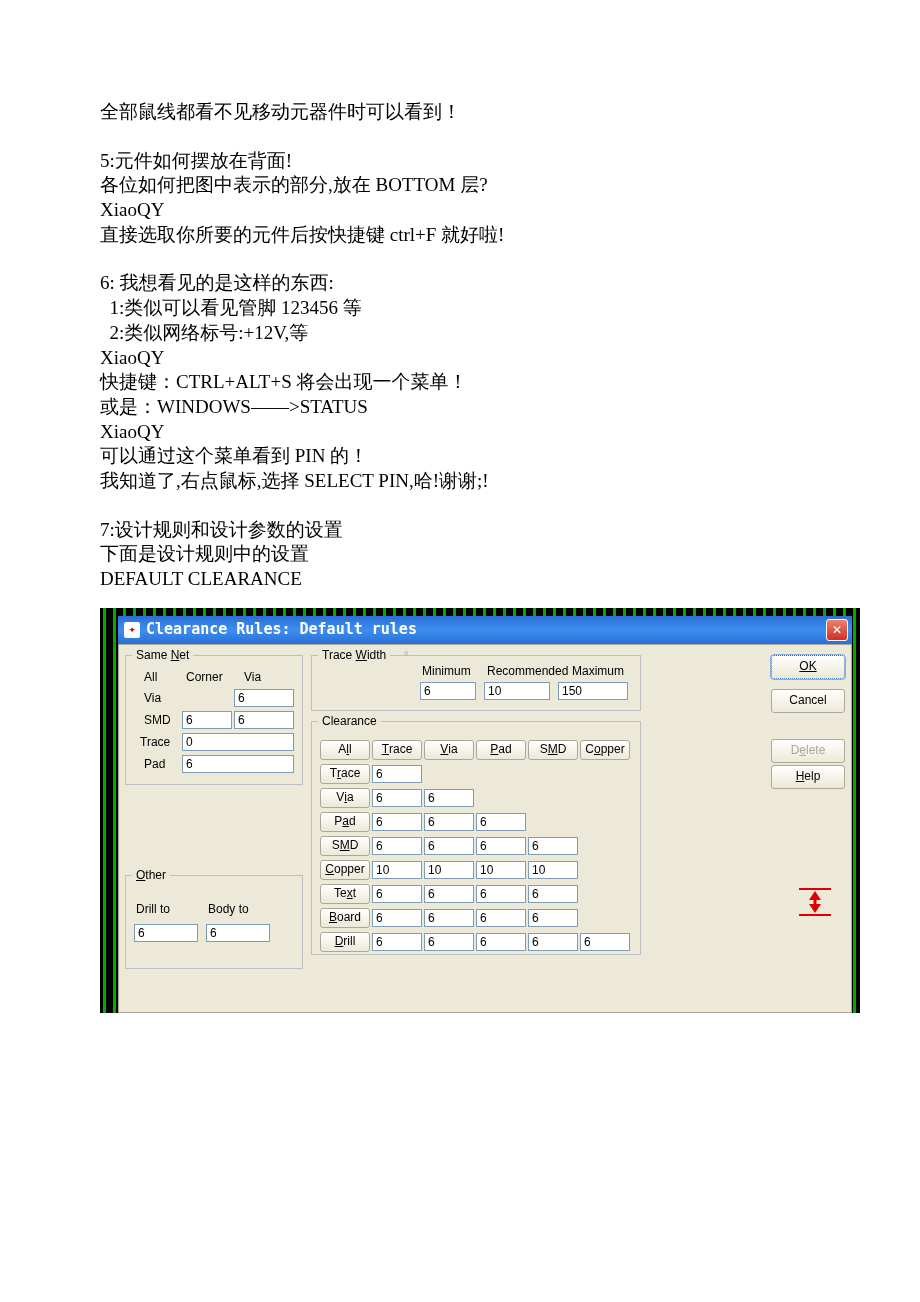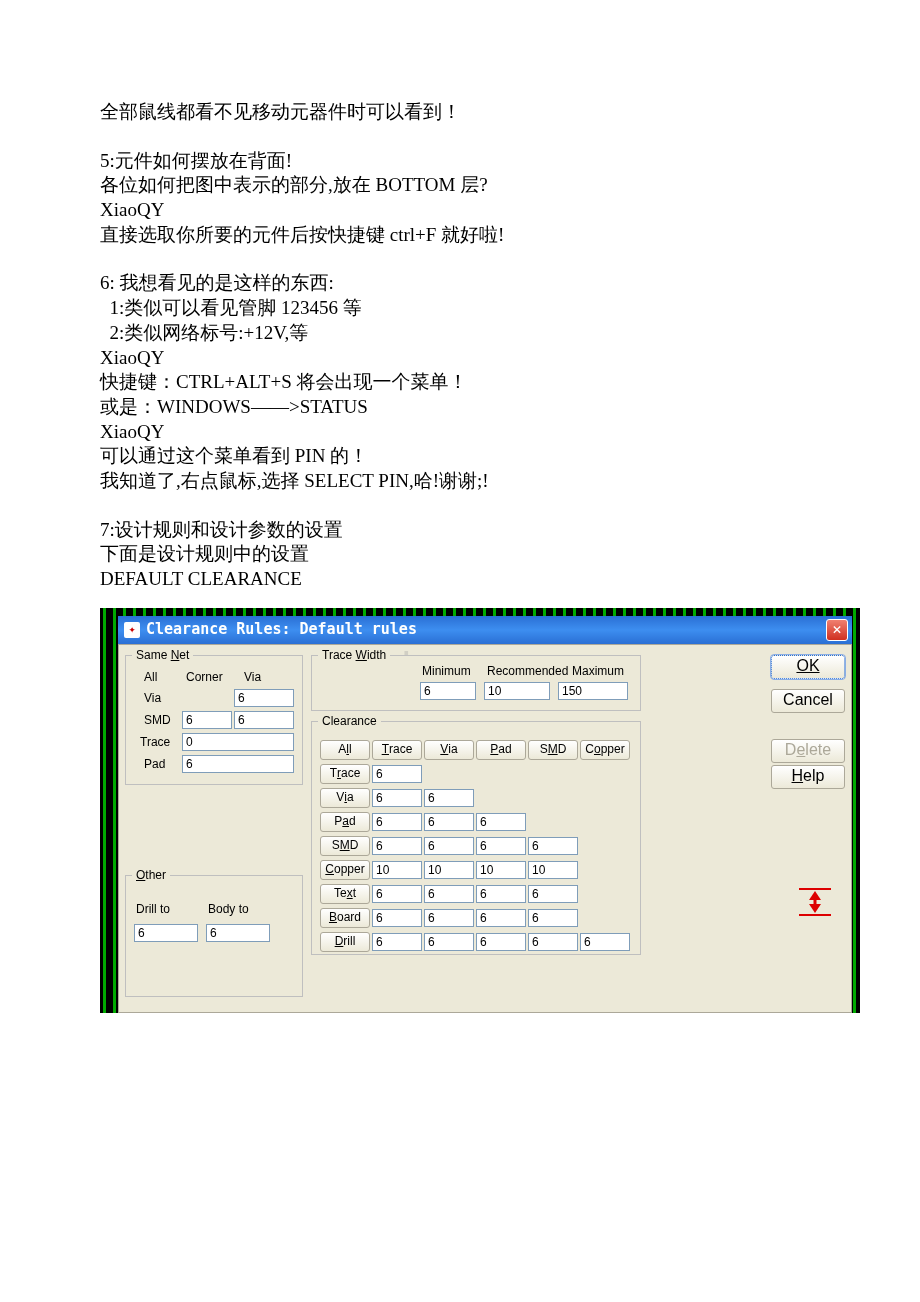--- a/index.html
+++ b/index.html
@@ -49,21 +49,21 @@
     .underline { text-decoration: underline; }
     .txt { font-size: 12px; color: #000; position: absolute; }
     .input {
       position: absolute; background: #fff; border: 1px solid #7f9db9;
       font-size: 12px; padding: 1px 3px; height: 18px;
       font-family: Tahoma, sans-serif;
     }
     .btn {
       position: absolute; width: 74px; height: 24px;
       background: linear-gradient(#fff, #ece9d8); border: 1px solid #aca899;
-      border-radius: 3px; font-size: 16px; text-align: center;
+      border-radius: 3px; font-size: 12px; text-align: center;
       display: flex; align-items: center; justify-content: center;
       cursor: pointer;
     }
     .btn.default { border: 1px dotted #2a6fd4; outline: 1px solid #89ade4; }
     .btn.disabled { color: #aca899; cursor: default; margin-top: 12px; }
     .row-btn {
       position: absolute; width: 50px; height: 20px;
       background: linear-gradient(#fff, #ece9d8); border: 1px solid #aca899;
       border-radius: 3px; font-size: 12px;
       display: flex; align-items: center; justify-content: center;
@@ -259,21 +259,21 @@
               <span class="underline">D</span>
               <span>rill</span>
             </div>
           <input class="input" style="left: 60px; top: 211px; width: 50px;" value="6">
           <input class="input" style="left: 112px; top: 211px; width: 50px;" value="6">
           <input class="input" style="left: 164px; top: 211px; width: 50px;" value="6">
           <input class="input" style="left: 216px; top: 211px; width: 50px;" value="6">
           <input class="input" style="left: 268px; top: 211px; width: 50px;" value="6">
         </div>
 
-        <div class="groupbox" style="left:6px;top:230px;width:178px;height:122px">
+        <div class="groupbox" style="left:6px;top:230px;width:178px;height:94px">
           <div class="groupbox-title">
             <span class="underline">O</span><span>ther</span>
           </div>
           <span class="txt" style="left:10px;top:26px">Drill to</span>
           <span class="txt" style="left:82px;top:26px">Body to</span>
           <input class="input" style="left: 8px; top: 48px; width: 64px;" value="6">
           <input class="input" style="left: 80px; top: 48px; width: 64px;" value="6">
         </div>
 
         <div class="btn default" style="right:6px;top:10px">

